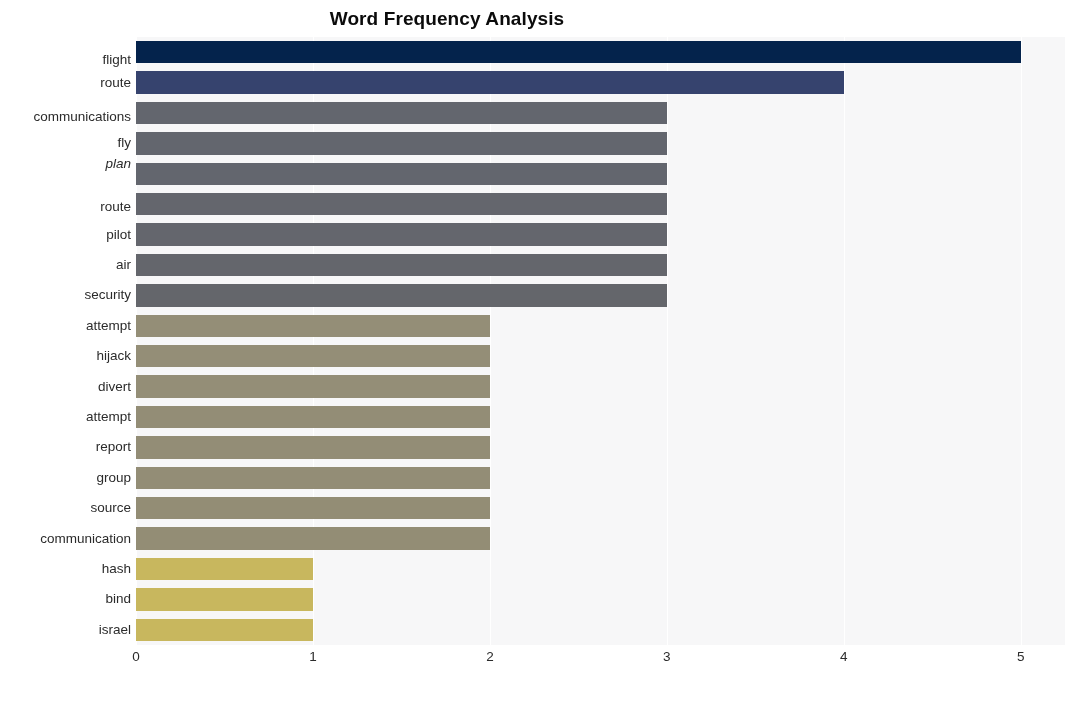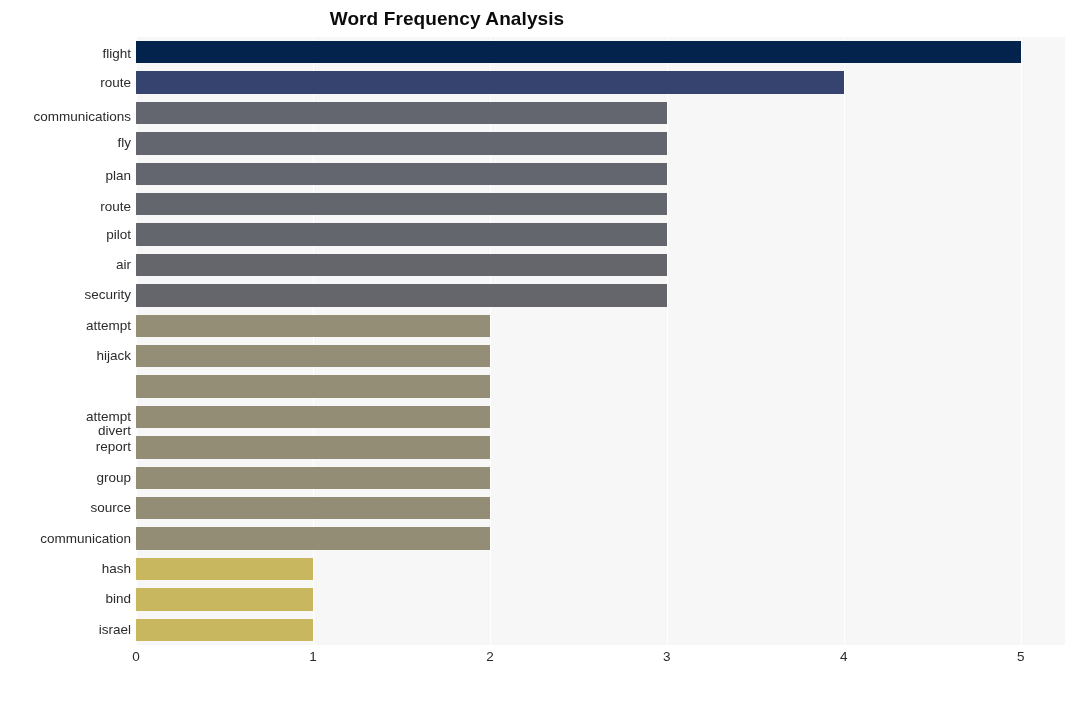--- a/index.html
+++ b/index.html
@@ -191,32 +191,32 @@
         <div class="bar-row" style="top: 547.2px; height: 30.4px;">
           <div class="bar" title="bind: 1" style="width: 176.952px; height: 22.5px; top: 3.95px; background: rgb(200, 183, 94);"></div>
         </div>
         <div class="bar-row" style="top: 577.6px; height: 30.4px;">
           <div class="bar" title="israel: 1" style="width: 176.952px; height: 22.5px; top: 3.95px; background: rgb(200, 183, 94);"></div>
         </div>
       </div>
   </div>
 
   <div id="y-axis-labels">
-      <div class="y-label" style="top: 9px; text-align: right;">flight</div>
+      <div class="y-label" style="top: 15px; text-align: right;">flight</div>
       <div class="y-label" style="top: 37.6px;">route</div>
       <div class="y-label" style="top: 72px; padding-left: 8px;">communications</div>
       <div class="y-label" style="top: 98.4px;">fly</div>
-      <div class="y-label" style="top: 131px;">plan</div>
+      <div class="y-label" style="top: 119px; font-style: italic;">plan</div>
       <div class="y-label" style="top: 162px;">route</div>
       <div class="y-label" style="top: 189.6px;">pilot</div>
       <div class="y-label" style="top: 220px;">air</div>
       <div class="y-label" style="top: 250.4px;">security</div>
       <div class="y-label" style="top: 280.8px;">attempt</div>
       <div class="y-label" style="top: 311.2px;">hijack</div>
-      <div class="y-label" style="top: 341.6px; margin-top: 44px;">divert</div>
+      <div class="y-label" style="top: 341.6px;">divert</div>
       <div class="y-label" style="top: 372px;">attempt</div>
       <div class="y-label" style="top: 402.4px; text-align: right;">report</div>
       <div class="y-label" style="top: 432.8px;">group</div>
       <div class="y-label" style="top: 463.2px;">source</div>
       <div class="y-label" style="top: 493.6px;">communication</div>
       <div class="y-label" style="top: 524px;">hash</div>
       <div class="y-label" style="top: 554.4px;">bind</div>
       <div class="y-label" style="top: 584.8px;">israel</div>
     </div>
 

